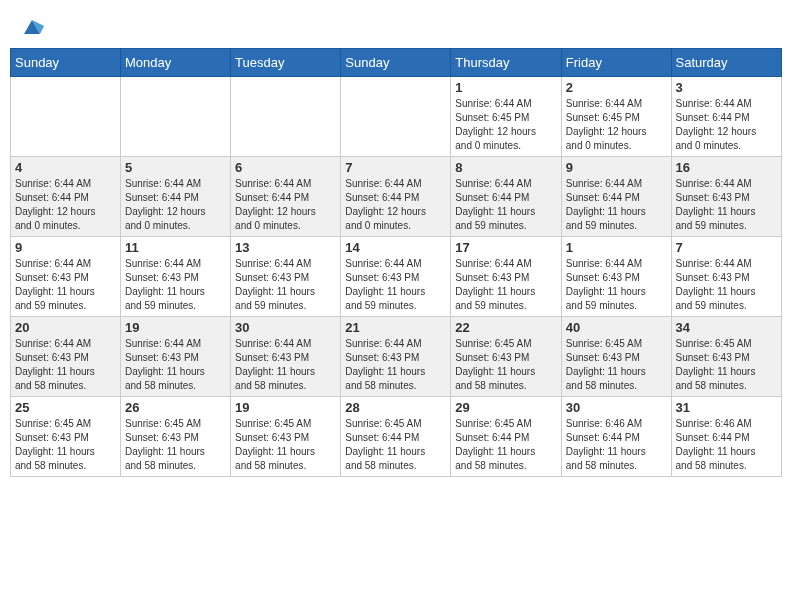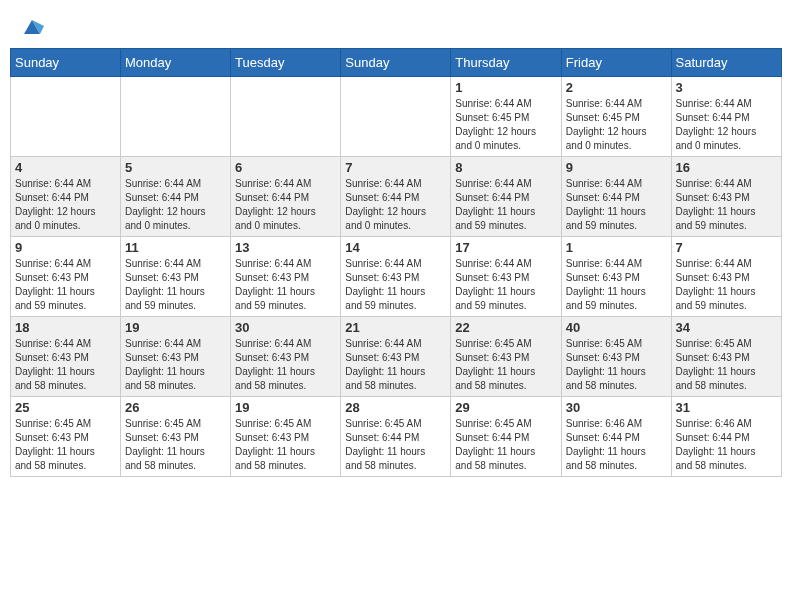--- a/index.html
+++ b/index.html
@@ -253,21 +253,21 @@
         <td>
           <span class="day-num">7</span>
           <div class="day-info" style="white-space: pre-line;">Sunrise: 6:44 AM
 Sunset: 6:43 PM
 Daylight: 11 hours
 and 59 minutes.</div>
         </td>
       </tr>
       <tr>
         <td>
-          <span class="day-num">18</span>
+          <span class="day-num">20</span>
           <div class="day-info" style="white-space: pre-line;">Sunrise: 6:44 AM
 Sunset: 6:43 PM
 Daylight: 11 hours
 and 58 minutes.</div>
         </td>
         <td>
           <span class="day-num">19</span>
           <div class="day-info" style="white-space: pre-line;">Sunrise: 6:44 AM
 Sunset: 6:43 PM
 Daylight: 11 hours

